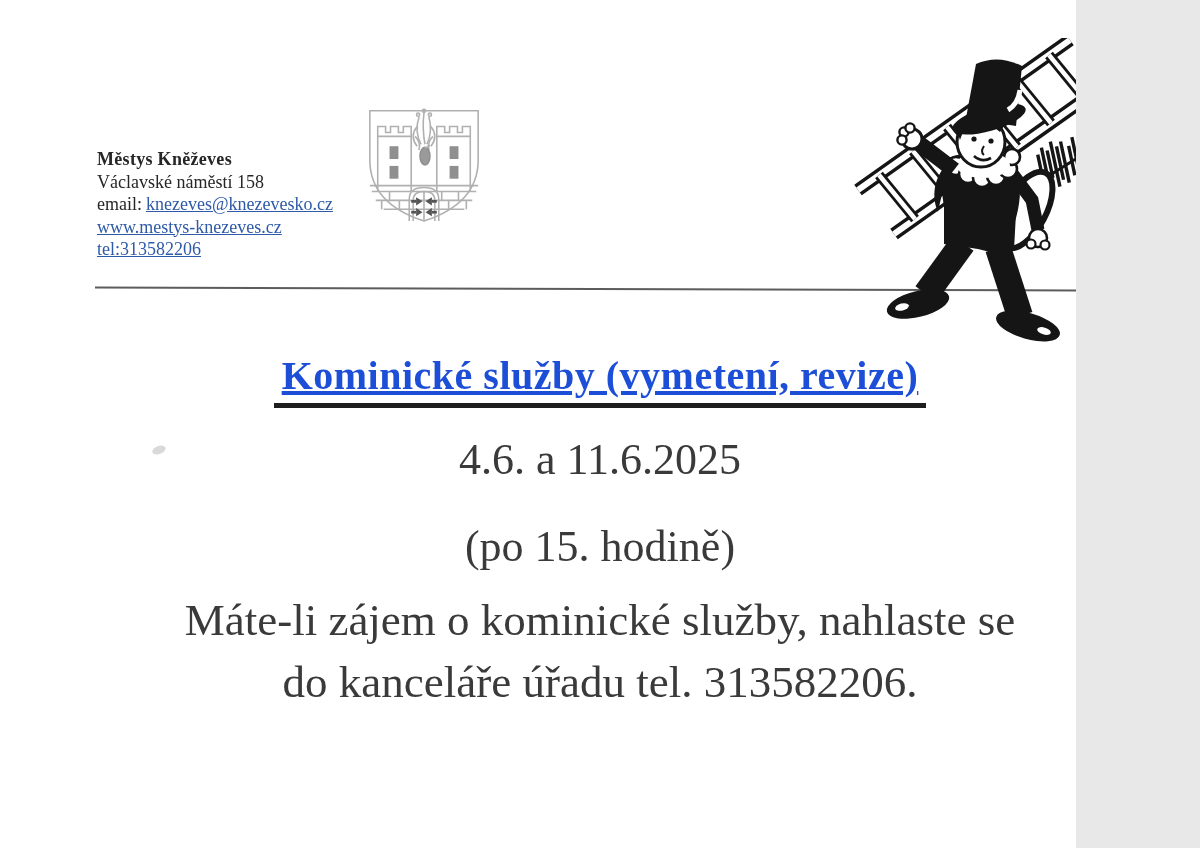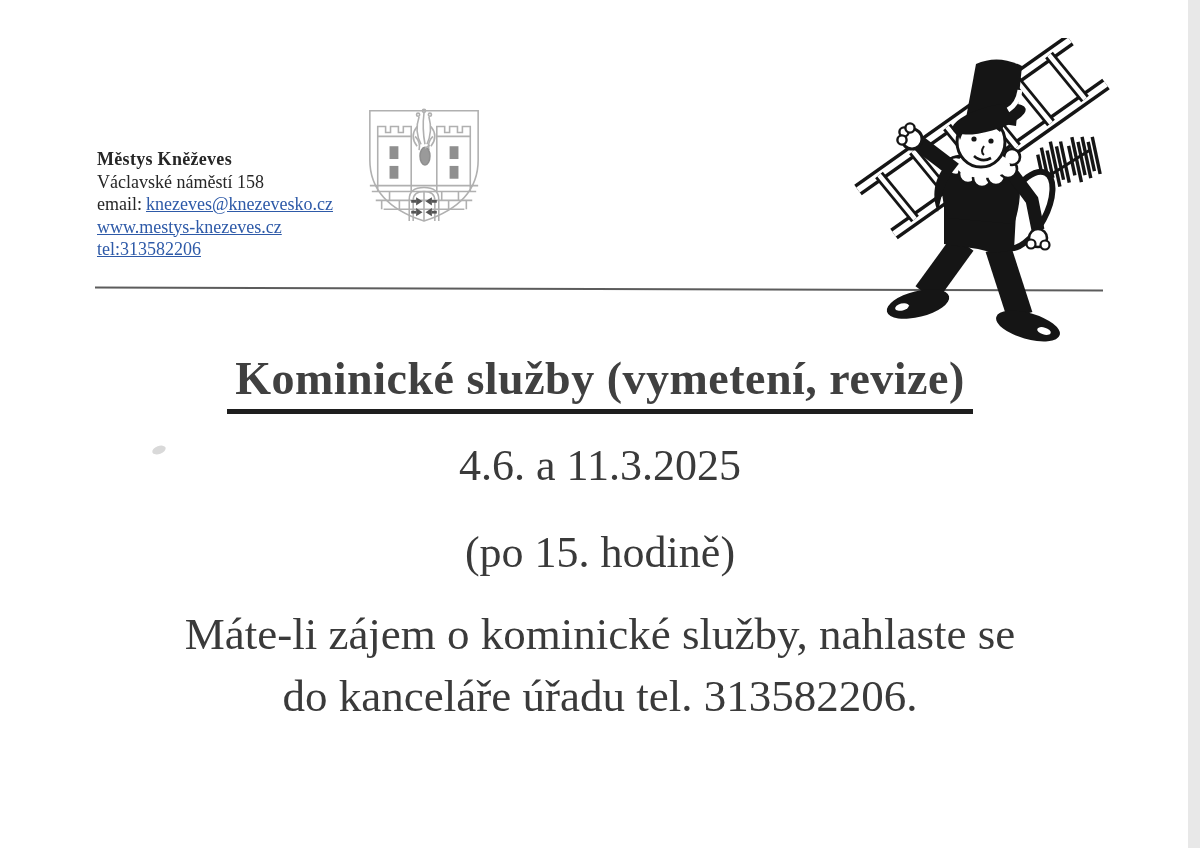--- a/index.html
+++ b/index.html
@@ -1,39 +1,39 @@
 <!DOCTYPE html>
 <html><head>
 <meta charset="utf-8">
 <style>
   html,body{margin:0;padding:0;background:#e8e8e8;}
   .page{
-    position:relative;width:1188px;height:848px;background:#ffffff;
+    position:relative;width:1076px;height:848px;background:#ffffff;
     overflow:hidden;font-family:"Liberation Serif", serif;color:#262626;
   }
   
   .sender{position:absolute;left:97px;top:148px;font-size:18px;line-height:22.5px;color:#262626;}
   .sender .org{font-weight:bold;letter-spacing:0.3px;}
   .sender a.link{color:#2e5aa8;text-decoration:underline;cursor:pointer;}
   .sender .email-label{color:#262626;margin-right:4px;}
   
   .coa{position:absolute;left:360px;top:96px;width:128px;height:130px;}
   
   .sweep{position:absolute;left:848px;top:38px;width:334px;height:312px;z-index:3;}
   
   .ground-line{position:absolute;left:95px;top:288px;width:1008px;height:2px;background:#5c5c5c;transform:rotate(0.18deg);z-index:1;}
   
   .notice{position:absolute;left:0;top:352px;width:1200px;text-align:center;}
   .notice .title{
-    display:inline-block;font-size:46px;font-weight:bold;color:#404040;
-    border-bottom:5px solid #1e1e1e;padding:0 8px 4px 8px;letter-spacing:0.5px;
+    display:inline-block;font-size:40px;font-weight:bold;color:#1d4ed8;
+    border-bottom:5px solid #1e1e1e;padding:0 8px 4px 8px;letter-spacing:0.5px;text-decoration:underline;
   }
   .notice .dates{margin-top:26px;font-size:44px;color:#3a3a3a;}
   .notice .time-note{margin-top:36px;font-size:44px;color:#3a3a3a;}
-  .notice .body-text{margin-top:25px;font-size:45px;line-height:62px;color:#3a3a3a;}
+  .notice .body-text{margin-top:17px;font-size:45px;line-height:62px;color:#3a3a3a;}
   
   .smudge{position:absolute;left:152px;top:446px;width:14px;height:8px;background:#d9d9d9;border-radius:50%;transform:rotate(-20deg);}
 </style>
 </head>
 <body>
 
 <div class="page">
 
   <div class="sender">
     <div class="org">Městys Kněževes</div>
@@ -191,21 +191,21 @@
     <circle cx="62" cy="90" r="4.6" fill="#ffffff" stroke="#151515" stroke-width="2.4"></circle>
     <circle cx="54" cy="102" r="4.6" fill="#ffffff" stroke="#151515" stroke-width="2.4"></circle>
   </svg>
 
   <div class="smudge"></div>
 
   <div class="notice">
     <div>
       <span class="title">Kominické služby (vymetení, revize)</span>
     </div>
-    <div class="dates">4.6. a 11.3.2025</div>
+    <div class="dates">4.6. a 11.6.2025</div>
     <div class="time-note">(po 15. hodině)</div>
     <div class="body-text">
       <div>Máte-li zájem o kominické služby, nahlaste se</div>
       <div>do kanceláře úřadu tel. 313582206.</div>
     </div>
   </div>
 
 </div>
 
 </body></html>

